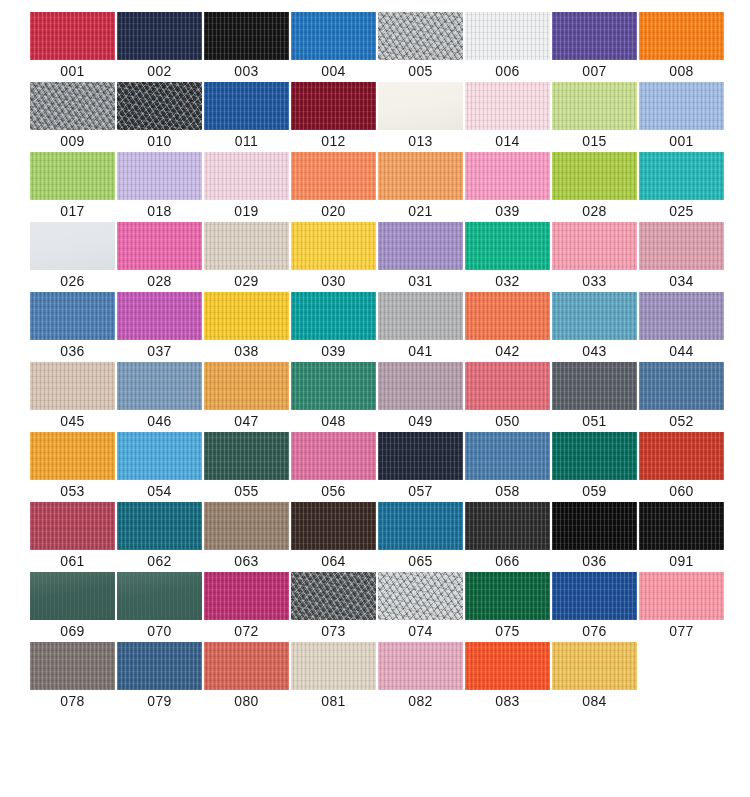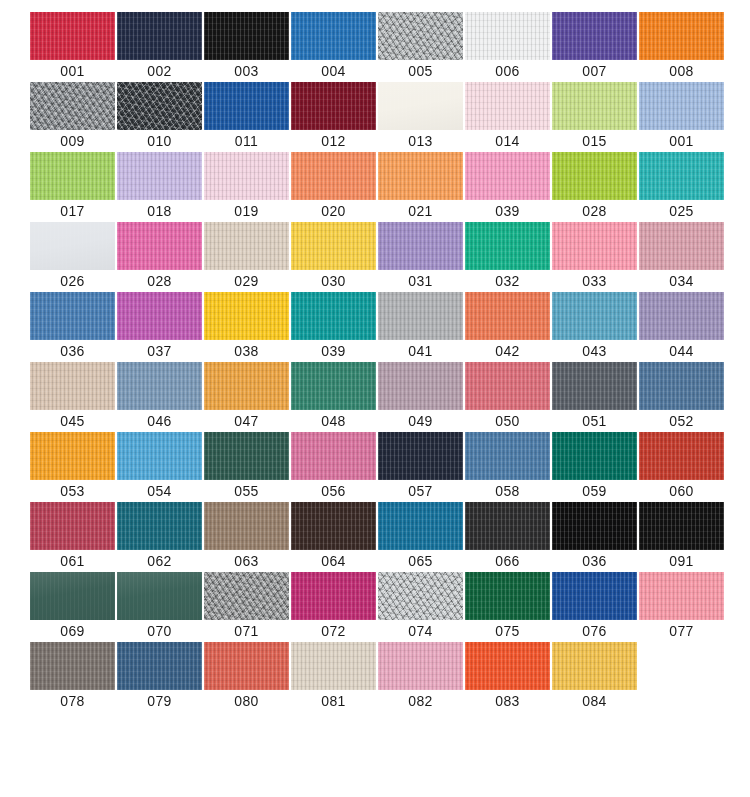--- a/index.html
+++ b/index.html
@@ -398,26 +398,26 @@
       </div>
       <div class="swatch-cell">
         <div class="swatch-chip flat" style="background-color: rgb(59, 95, 86);"></div>
         <span class="swatch-label">069</span>
       </div>
       <div class="swatch-cell">
         <div class="swatch-chip flat" style="background-color: rgb(59, 98, 89);"></div>
         <span class="swatch-label">070</span>
       </div>
       <div class="swatch-cell">
-        <div class="swatch-chip heather" style="background-color: rgb(155, 157, 158);"></div>
-        <span class="swatch-label">071</span>
-      </div>
-      <div class="swatch-cell">
         <div class="swatch-chip" style="background-color: rgb(191, 45, 115);"></div>
         <span class="swatch-label">072</span>
+      </div>
+      <div class="swatch-cell">
+        <div class="swatch-chip heather" style="background-color: rgb(93, 97, 100);"></div>
+        <span class="swatch-label">073</span>
       </div>
       <div class="swatch-cell">
         <div class="swatch-chip heather" style="background-color: rgb(199, 203, 205);"></div>
         <span class="swatch-label">074</span>
       </div>
       <div class="swatch-cell">
         <div class="swatch-chip" style="background-color: rgb(16, 99, 60);"></div>
         <span class="swatch-label">075</span>
       </div>
       <div class="swatch-cell">

